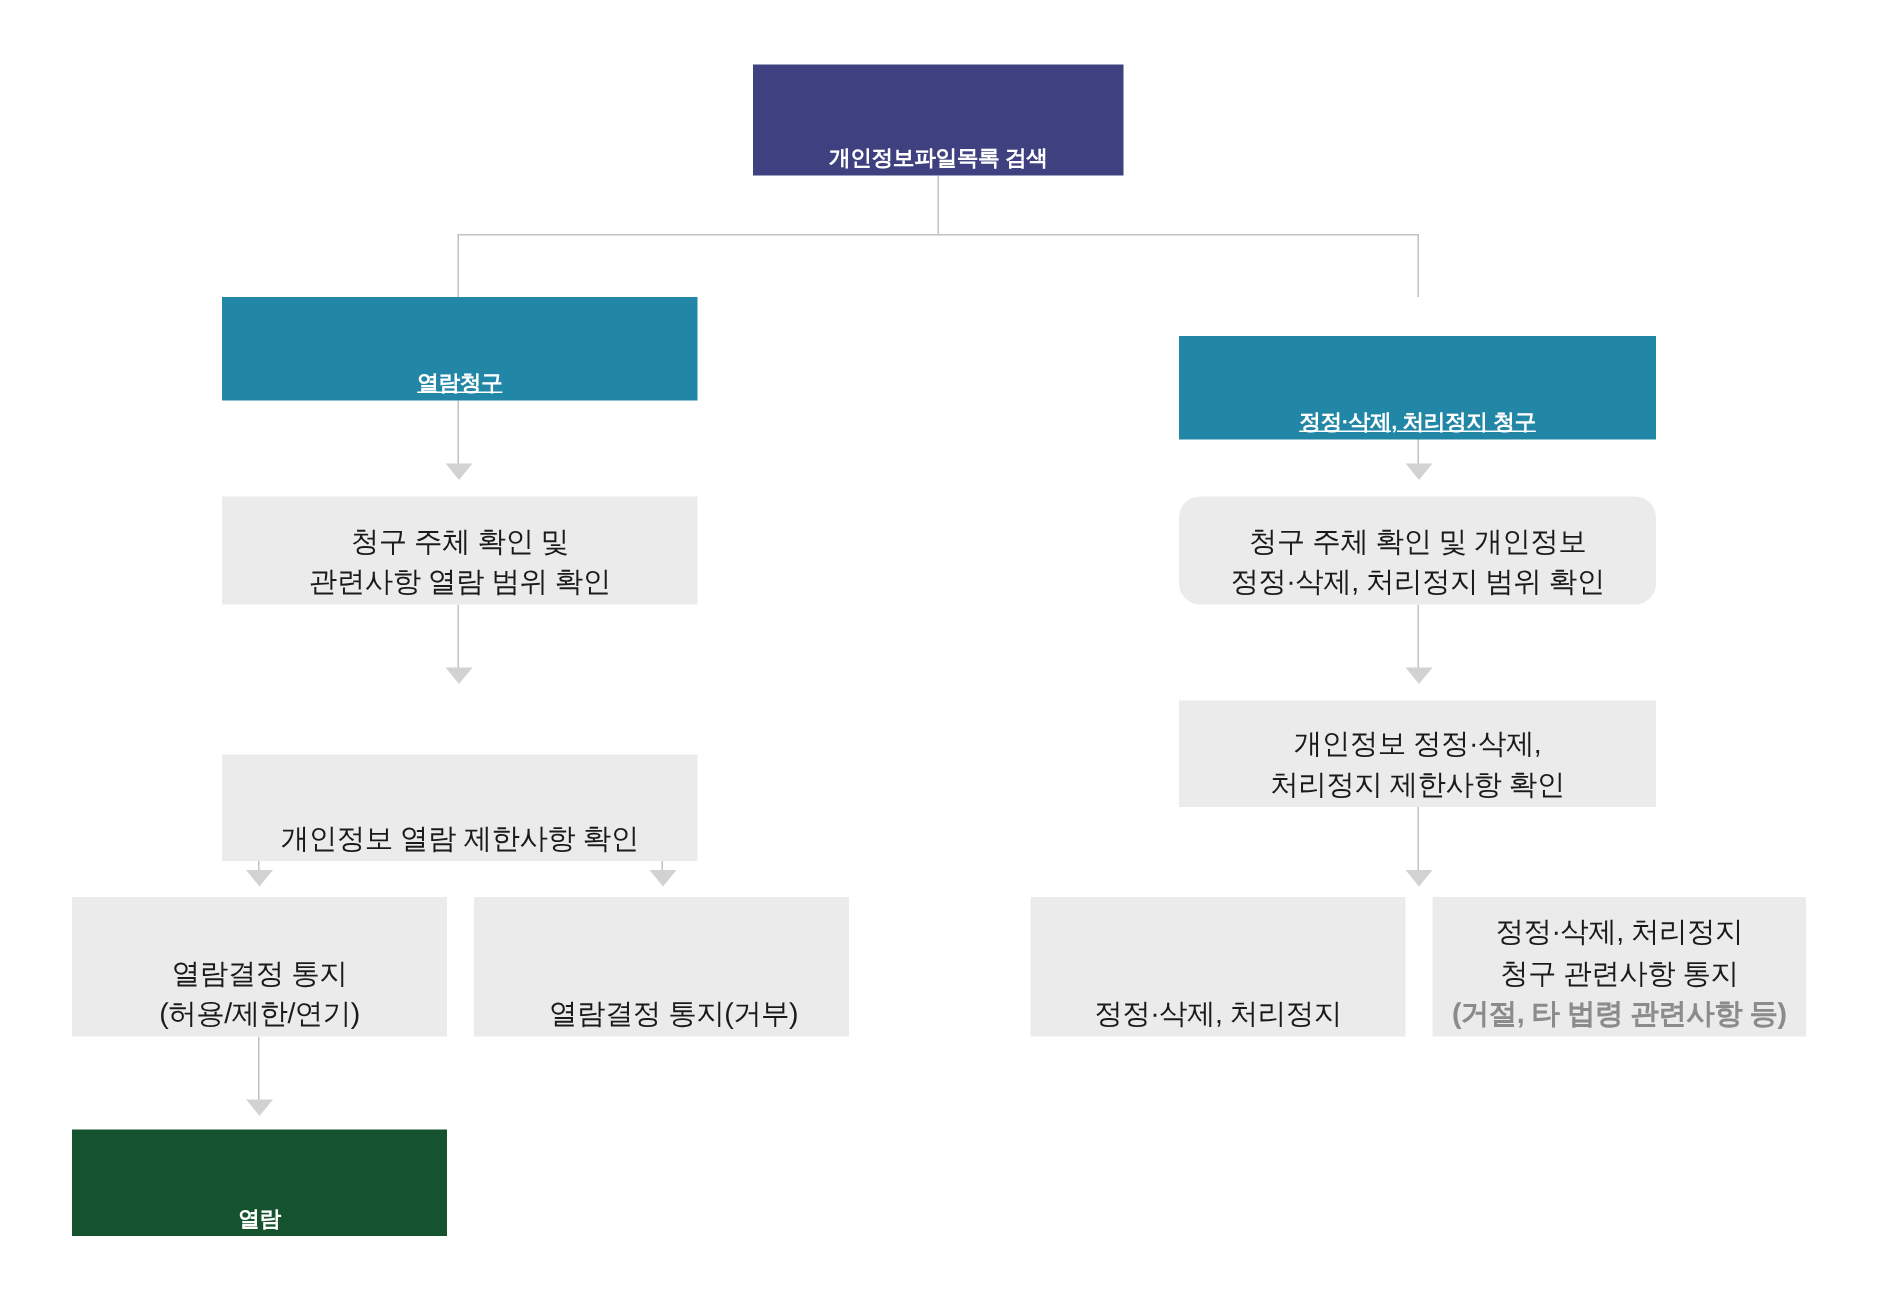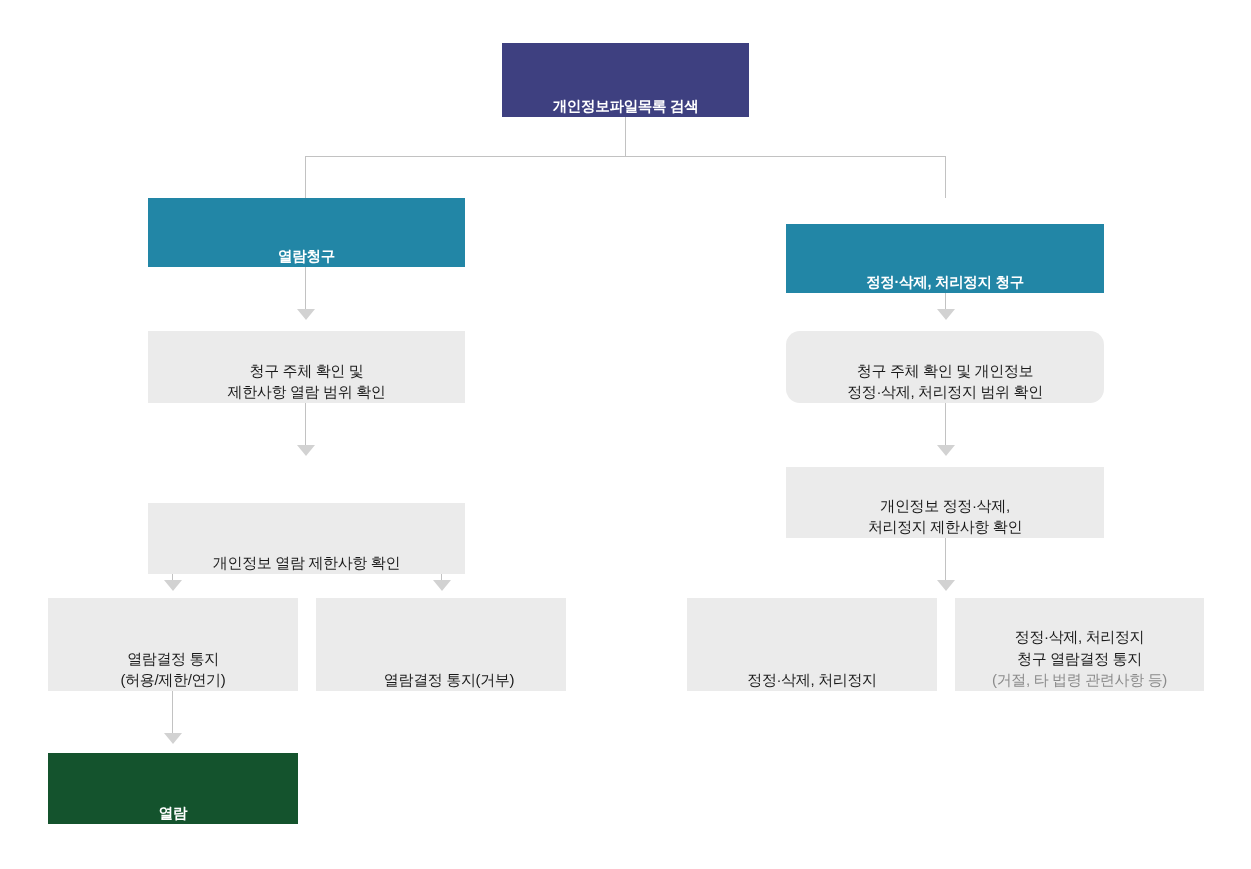--- a/index.html
+++ b/index.html
@@ -45,36 +45,38 @@
     font-weight: bold;
     font-size: 14.5px;
     letter-spacing: -0.3px;
   }
   .node-branch {
     background: #2286a6;
     color: #ffffff;
     font-weight: bold;
     font-size: 14.5px;
     letter-spacing: -0.3px;
+    text-decoration: underline;
   }
   .node-step {
     background: #ebebeb;
     color: #1a1a1a;
-    font-size: 15px;
+    font-size: 19px;
     letter-spacing: -0.35px;
   }
   .node-terminal {
     background: #14532d;
     color: #ffffff;
     font-weight: bold;
     font-size: 14.5px;
     letter-spacing: -0.3px;
   }
   .sub {
     color: #8b8b8b;
+    font-weight: bold;
   }
 
   
   .vline {
     position: absolute;
     width: 1px;
     background: #c2c2c2;
   }
   .hline {
     position: absolute;
@@ -141,21 +143,21 @@
 
   <div class="node node-branch" style="left:786px; top:198px; width:318px; height:69px;margin-top:26px;">
     <span class="label">
       <span class="line">정정·삭제, 처리정지 청구</span>
     </span>
   </div>
 
   <div class="node node-step" style="left:148px; top:331px; width:317px; height:72px;">
     <span class="label">
       <span class="line">청구 주체 확인 및</span>
-      <span class="line">제한사항 열람 범위 확인</span>
+      <span class="line">관련사항 열람 범위 확인</span>
     </span>
   </div>
 
   <div class="node node-step" style="left:786px; top:331px; width:318px; height:72px;border-radius:14px;">
     <span class="label">
       <span class="line">청구 주체 확인 및 개인정보</span>
       <span class="line">정정·삭제, 처리정지 범위 확인</span>
     </span>
   </div>
 
@@ -187,21 +189,21 @@
 
   <div class="node node-step" style="left:687px; top:598px; width:250px; height:93px;">
     <span class="label">
       <span class="line">정정·삭제, 처리정지</span>
     </span>
   </div>
 
   <div class="node node-step" style="left:955px; top:598px; width:249px; height:93px;">
     <span class="label">
       <span class="line">정정·삭제, 처리정지</span>
-      <span class="line">청구 열람결정 통지</span>
+      <span class="line">청구 관련사항 통지</span>
       <span class="line sub">(거절, 타 법령 관련사항 등)</span>
     </span>
   </div>
 
   <div class="node node-terminal" style="left:48px; top:753px; width:250px; height:71px;">
     <span class="label">
       <span class="line">열람</span>
     </span>
   </div>
 

